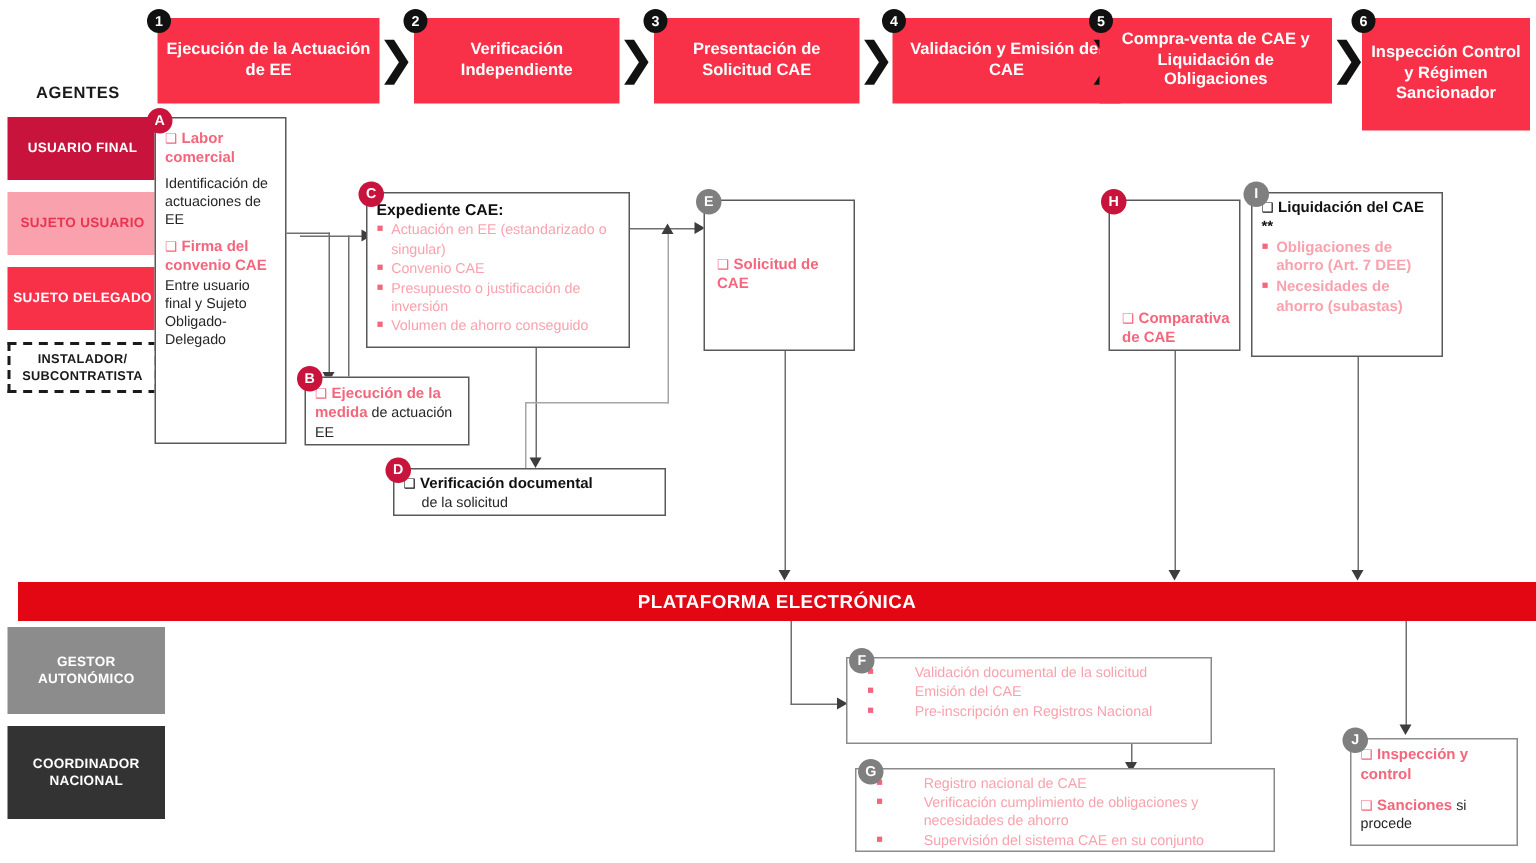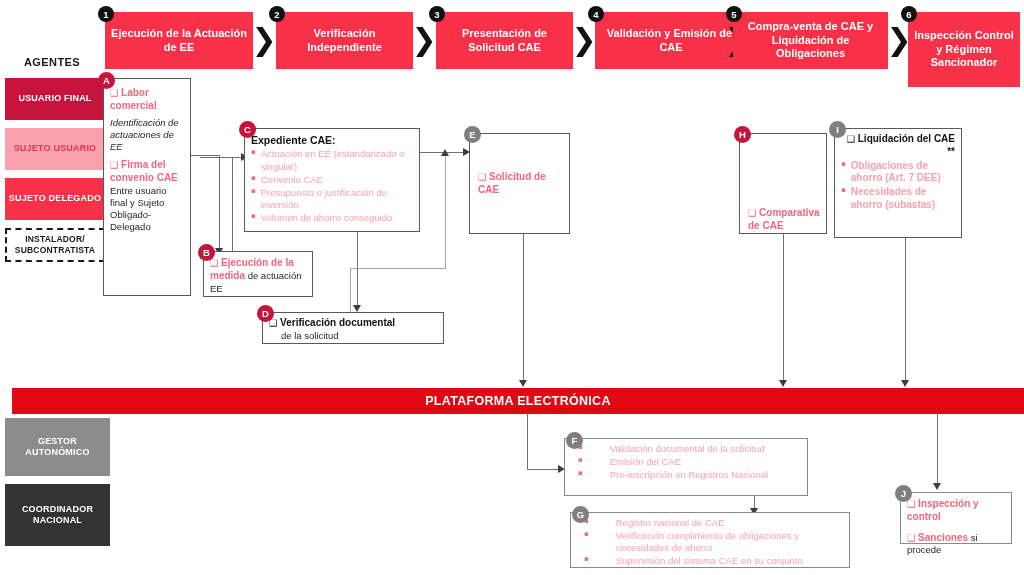--- a/index.html
+++ b/index.html
@@ -182,21 +182,21 @@
   <div class="abs ln ln-v" style="left:754px;top:496px;height:16px;"></div>
   <div class="abs arrow-d" style="left:750px;top:508px;"></div>
 
   <div class="abs ln ln-v" style="left:937px;top:414px;height:72px;"></div>
   <div class="abs arrow-d" style="left:933px;top:483px;"></div>
 
   <div class="abs pbox" style="left:103px;top:78px;width:88px;height:218px;padding:8px 6px;">
     <div style="margin-bottom:4px;">
       <span class="chk">❑</span><span class="strong-red" style="font-size:10px;">Labor comercial</span>
     </div>
-    <div class="dark-txt" style="margin-bottom:6px;font-style:italic;">Identificación de actuaciones de EE</div>
+    <div class="dark-txt" style="margin-bottom:6px;">Identificación de actuaciones de EE</div>
     <div>
       <span class="chk">❑</span><span class="strong-red" style="font-size:10px;">Firma del convenio CAE</span>
       <span class="dark-txt">Entre usuario final y Sujeto Obligado-Delegado</span>
     </div>
   </div>
   <div class="abs badge red" style="left:98px;top:72px;">A</div>
 
   <div class="abs pbox" style="left:203px;top:251px;width:110px;height:46px;padding:5px 6px;">
     <span class="chk">❑</span><span class="strong-red" style="font-size:10px;">Ejecución de la medida</span>
     <span class="dark-txt">de actuación EE</span>
@@ -248,21 +248,21 @@
   <div class="abs pbox" style="left:739px;top:133px;width:88px;height:101px;padding:0;display:flex;align-items:flex-end;">
     <div style="padding:0 8px;">
       <span class="chk">❑</span><span class="strong-red" style="font-size:10px;">Comparativa de CAE</span>
     </div>
   </div>
   <div class="abs badge red" style="left:734px;top:126px;">
       <span>H</span>
     </div>
 
   <div class="abs pbox" style="left:834px;top:128px;width:128px;height:110px;padding:4px 6px;">
-    <div style="margin-bottom:1px;text-align:right;">
+    <div style="margin-bottom:1px;">
       <span class="chk dark">❑</span><span class="dark-b" style="font-size:10px;">Liquidación del CAE **</span>
     </div>
     <div class="li">
         <span class="bl bullet-sq">▪</span>
         <span class="tx pale-b" style="font-size:10px;">Obligaciones de ahorro (Art. 7 DEE)</span>
       </div>
     <div class="li">
         <span class="bl bullet-sq">▪</span>
         <span class="tx pale-b" style="font-size:10px;">Necesidades de ahorro (subastas)</span>
       </div>
@@ -304,21 +304,21 @@
       </div>
     <div class="li">
         <span class="bl bullet-sq" style="padding-left:9px;">▪</span>
         <span class="tx pale" style="padding-left:22px;">Supervisión del sistema CAE en su conjunto</span>
       </div>
   </div>
   <div class="abs badge grey" style="left:572px;top:506px;">
       <span>G</span>
     </div>
 
-  <div class="abs pbox thin" style="left:900px;top:492px;width:112px;height:52px;padding:5px 6px;">
+  <div class="abs pbox thin" style="left:900px;top:492px;width:112px;height:72px;padding:5px 6px;">
     <div style="margin-bottom:8px;">
       <span class="chk">❑</span><span class="strong-red" style="font-size:10px;">Inspección y control</span>
     </div>
     <div>
       <span class="chk">❑</span><span class="strong-red" style="font-size:10px;">Sanciones</span>
       <span class="dark-txt">si procede</span>
     </div>
   </div>
   <div class="abs badge grey" style="left:895px;top:485px;">
       <span>J</span>

